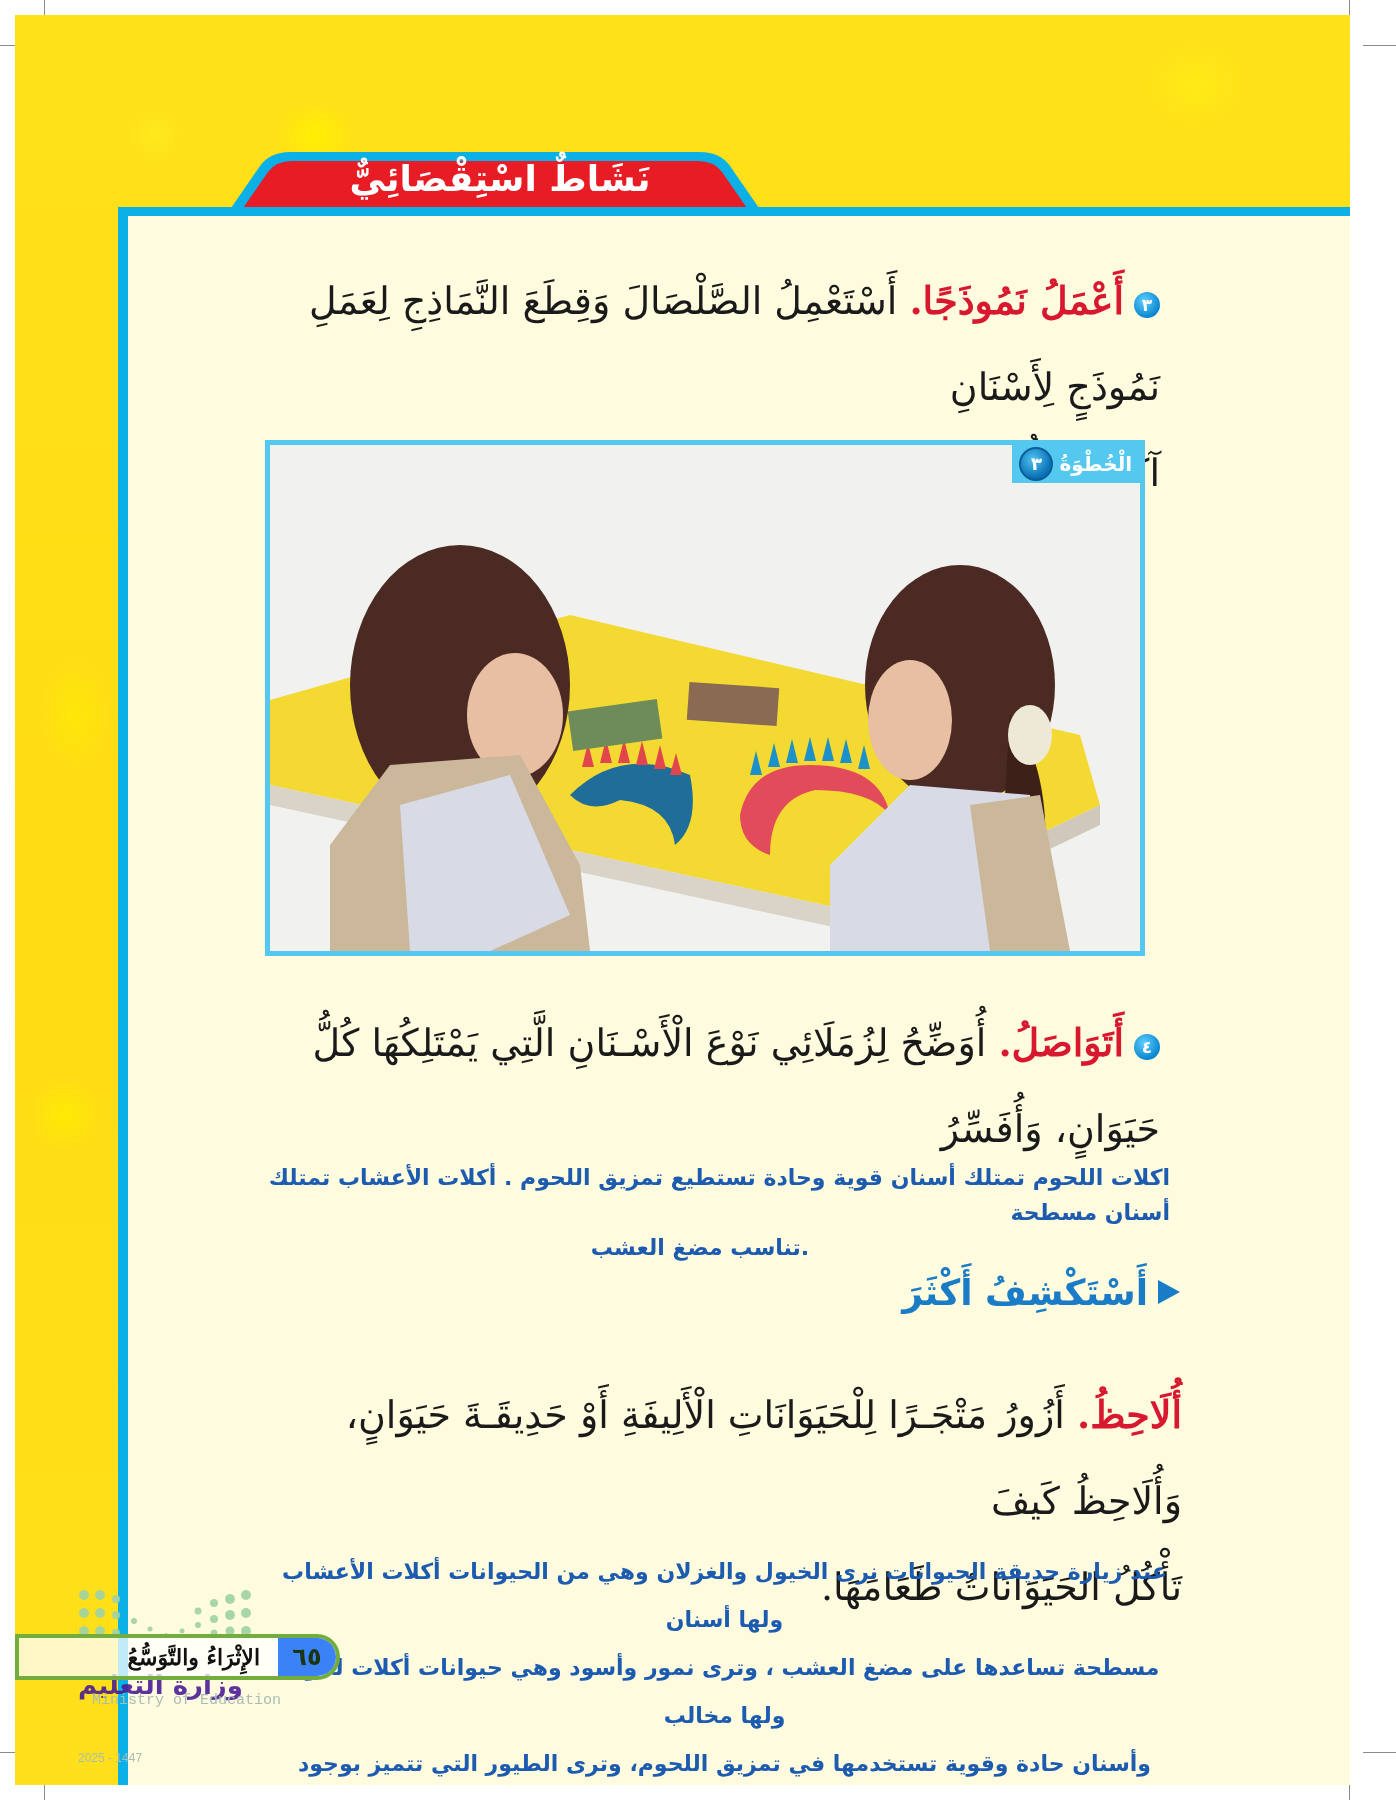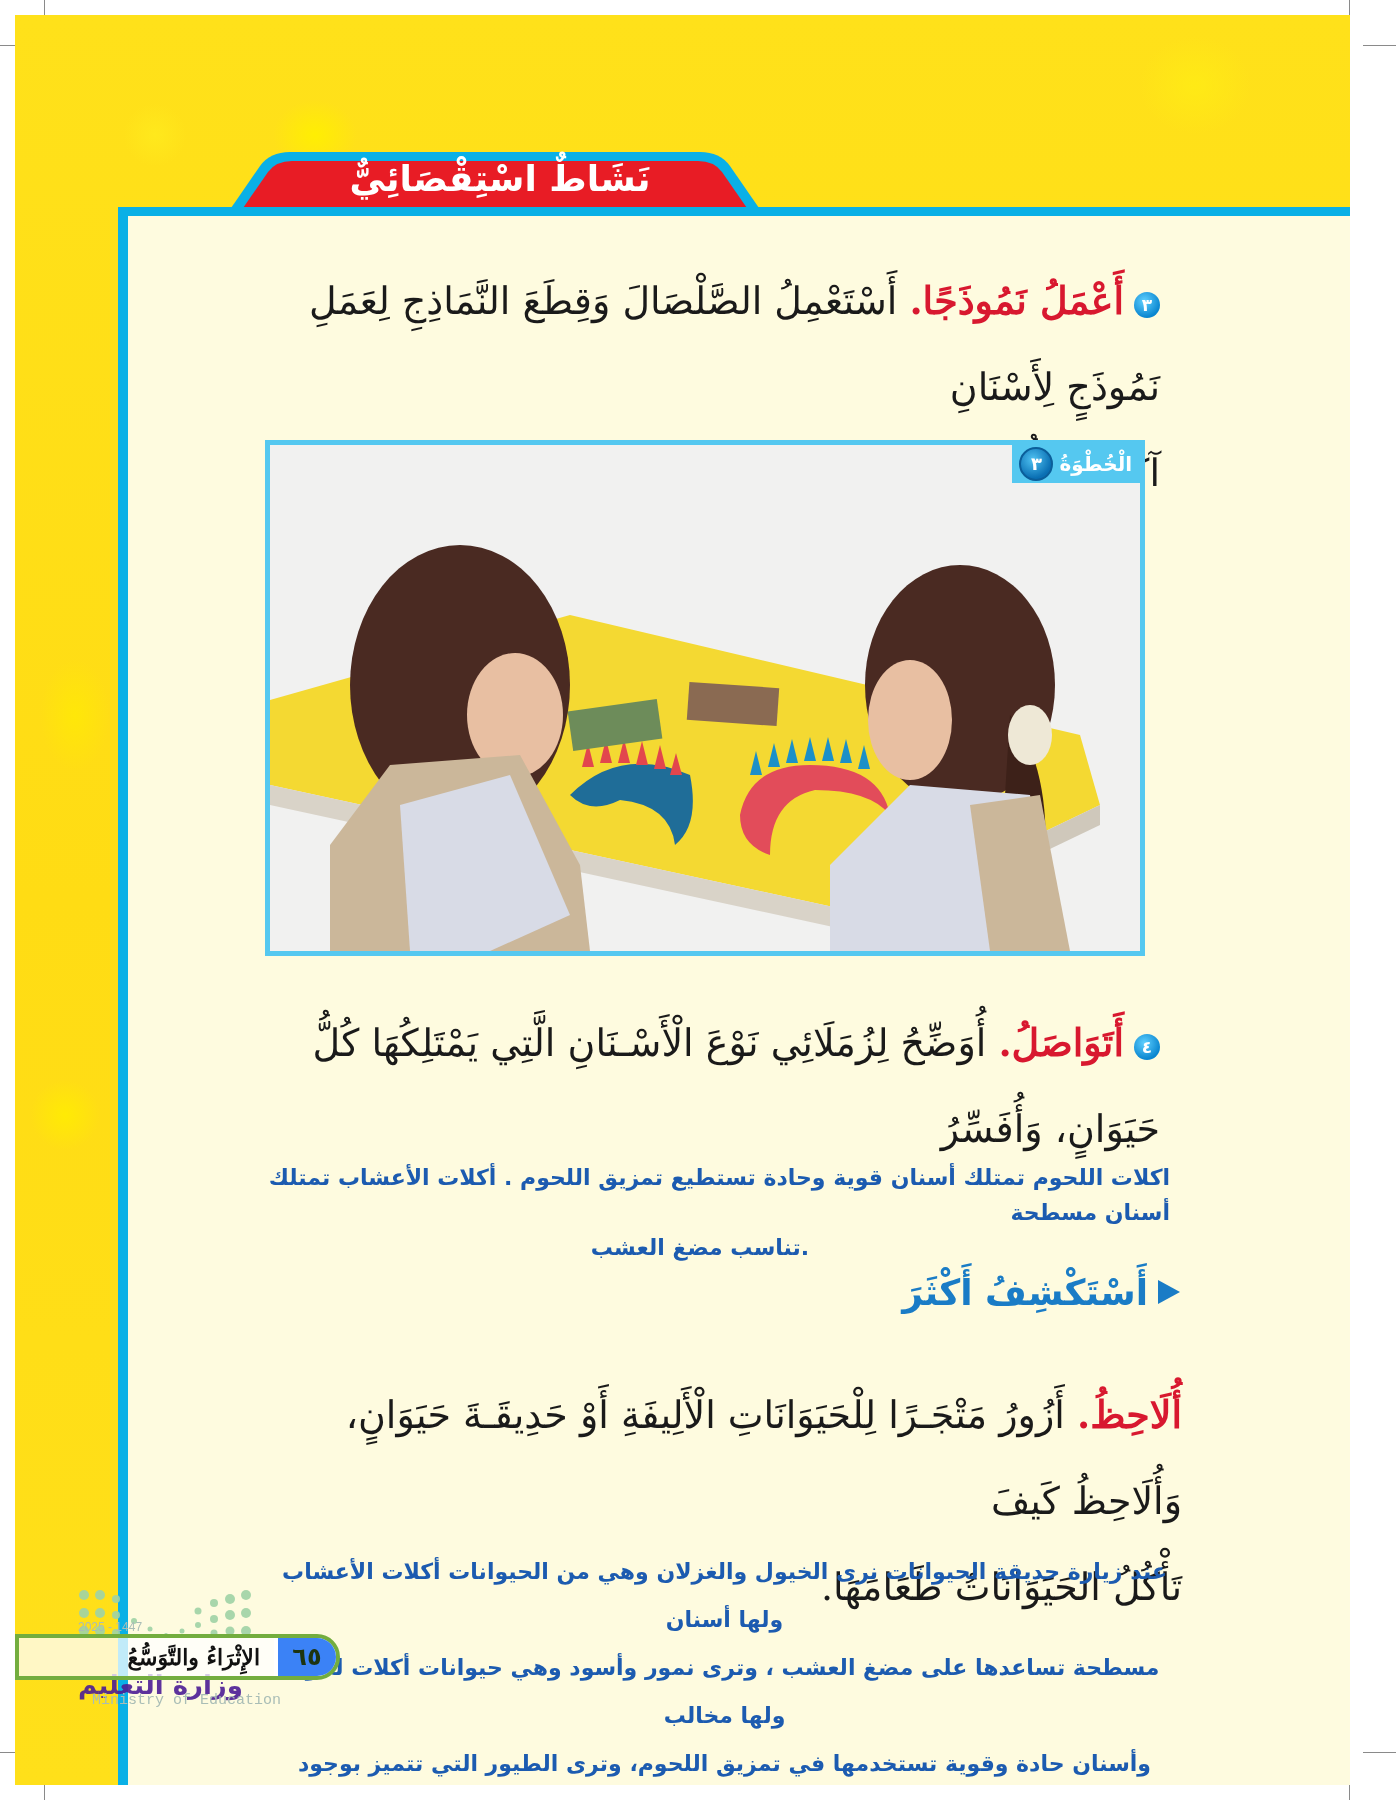--- a/index.html
+++ b/index.html
@@ -116,21 +116,21 @@
   }
   .ministry {
     position: absolute; left: 78px; top: 1670px; color: #4c1d95;
     font-size: 26px; font-weight: bold; direction: rtl; opacity: 0.9;
   }
   .ministry-en {
     position: absolute; left: 78px; top: 1692px; color: #a9bdb6;
     font-size: 15px; font-family: Liberation Mono, monospace; margin-left: 14px;
   }
   .ministry-year {
-    position: absolute; left: 78px; top: 1620px; color: #a9bdb6;
+    position: absolute; left: 78px; top: 1751px; color: #a9bdb6;
     font-size: 12px; font-family: "Liberation Sans", sans-serif;
   }
 </style>
 </head>
 <body>
 
 <div class="crop-mark" style="left:44px;top:0;width:1px;height:32px;"></div>
 <div class="crop-mark" style="left:0;top:45px;width:32px;height:1px;"></div>
 <div class="crop-mark" style="left:1349px;top:0;width:1px;height:32px;"></div>
 <div class="crop-mark" style="left:1363px;top:45px;width:33px;height:1px;"></div>

